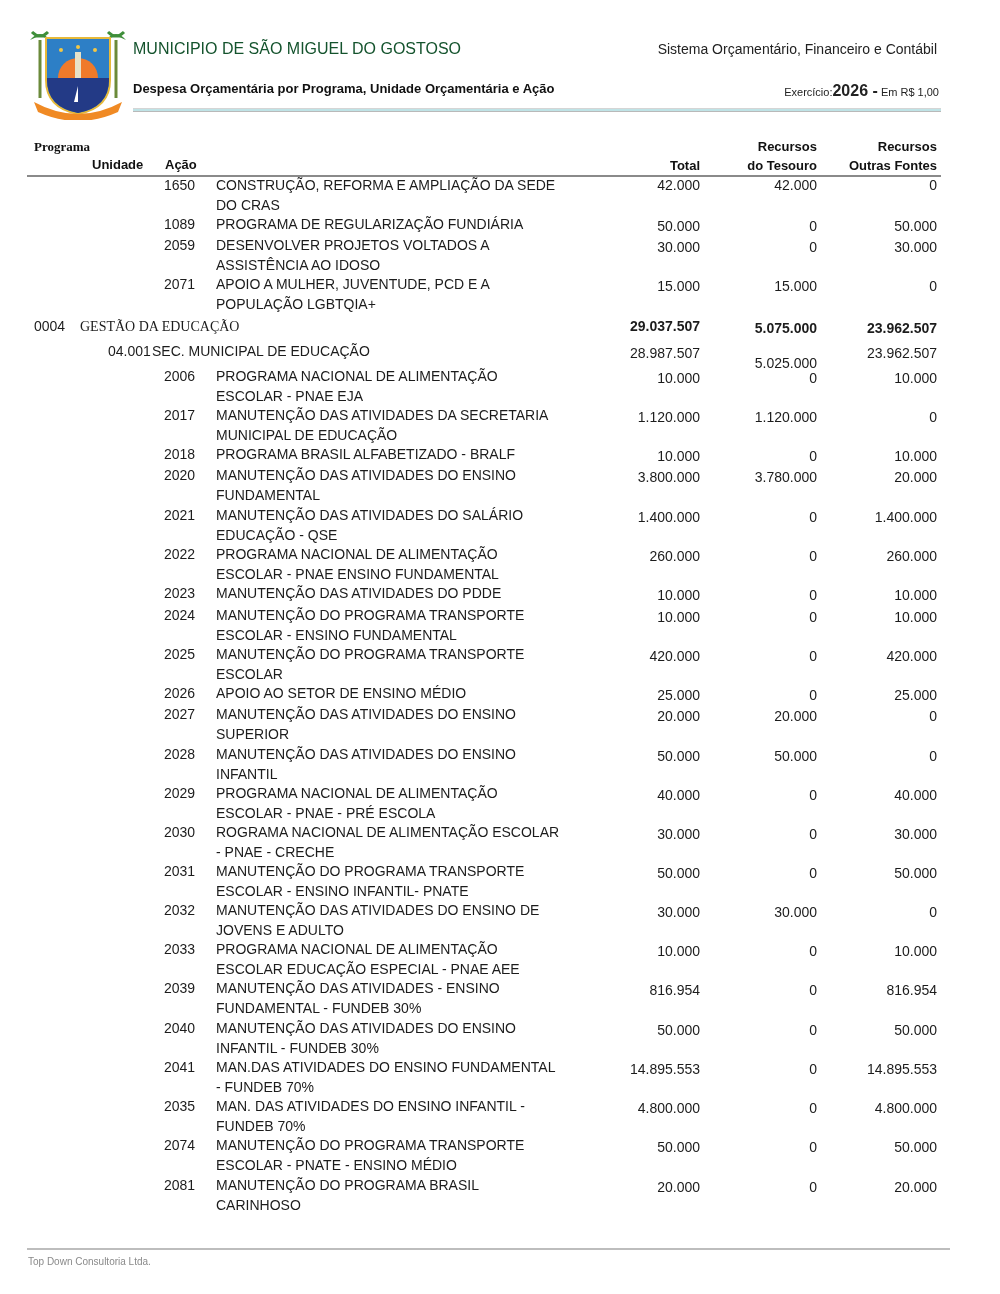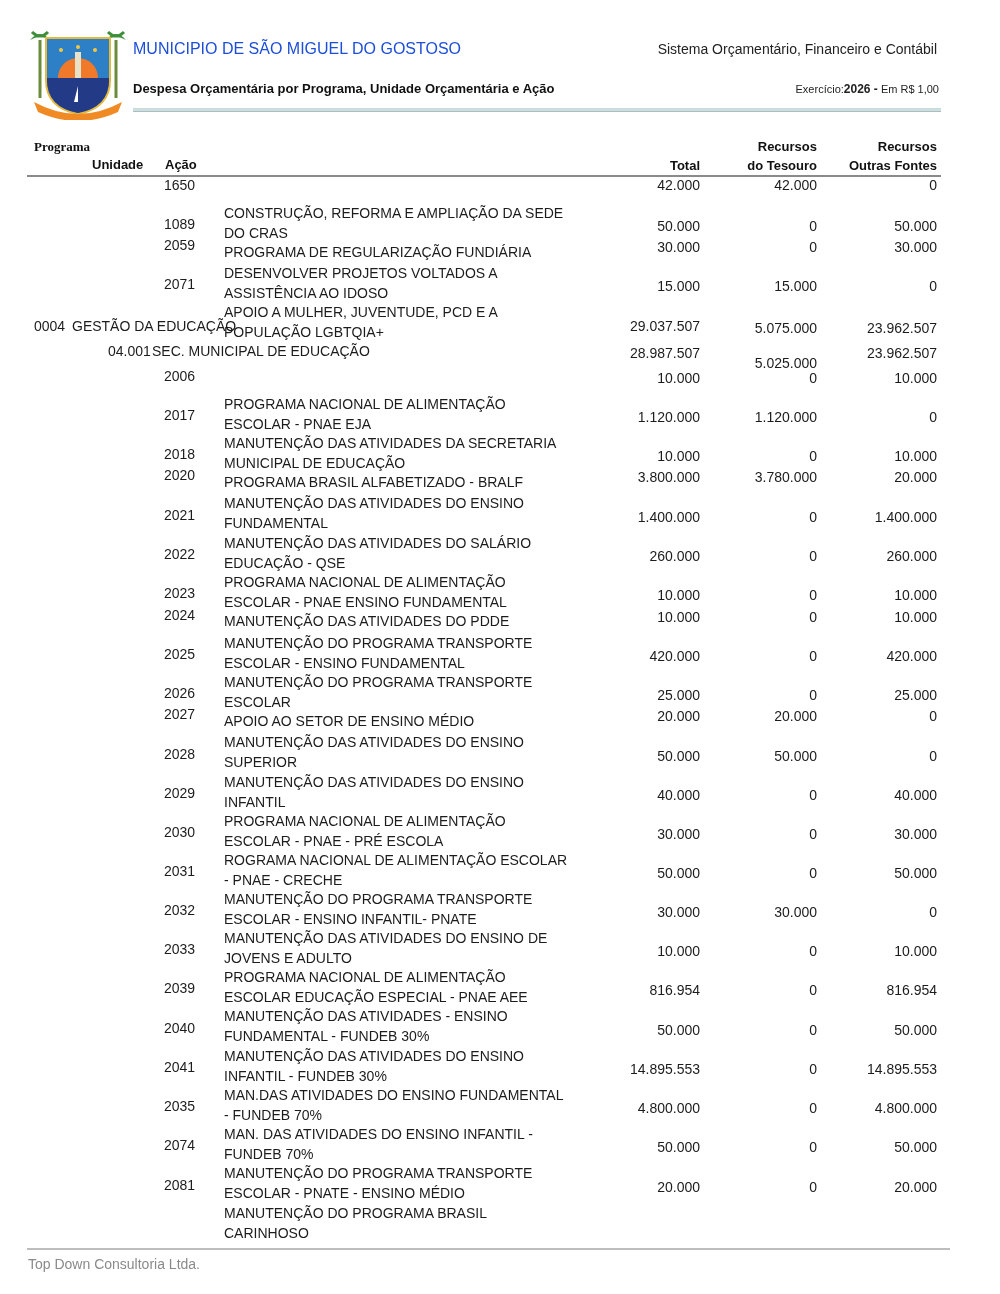--- a/index.html
+++ b/index.html
@@ -1,35 +1,35 @@
 <!DOCTYPE html>
 <html><head>
 <meta charset="utf-8">
 <style>
   * { box-sizing: border-box; margin: 0; padding: 0; }
   body { width: 1000px; height: 1294px; background: #ffffff; font-family: "Liberation Sans", sans-serif; color: #1a1a1a; position: relative; overflow: hidden; }
   .logo { position: absolute; left: 28px; top: 28px; width: 100px; height: 92px; }
-  .muni { position: absolute; left: 133px; top: 40px; font-size: 16px; color: #1d4ed8; }
+  .muni { position: absolute; left: 133px; top: 40px; font-size: 16px; color: #14532d; }
   .sys { position: absolute; right: 63px; top: 41px; font-size: 14px; color: #222; }
   .report-title { position: absolute; left: 133px; top: 81px; font-size: 13px; font-weight: bold; color: #111; }
   .exercicio { position: absolute; right: 61px; top: 82px; font-size: 11px; color: #222; }
-  .exercicio b { font-size: 12px; }
+  .exercicio b { font-size: 16px; }
   .head-rule { position: absolute; left: 133px; top: 108px; width: 808px; height: 4px; background: #bfe3e6; border-bottom: 1px solid #b9b9b9; border-top: 1px solid #d5d5d5; }
   .col-head { position: absolute; font-size: 13px; font-weight: bold; color: #111; }
   .thead-rule { position: absolute; left: 27px; top: 175px; width: 914px; height: 2px; background: #8a8a8a; }
   .row { position: absolute; left: 0; width: 1000px; font-size: 14px; line-height: 19.5px; color: #1c1c1c; }
   .row .code { position: absolute; left: 164px; }
-  .row .desc { position: absolute; left: 224px; width: 345px; margin-top: 28px; }
+  .row .desc { position: absolute; left: 216px; width: 345px; }
   .num { position: absolute; text-align: right; }
   .n-total { right: 300px; }
   .n-tes { right: 183px; }
   .n-out { right: 63px; }
-  .bold { font-weight: normal; }
+  .bold { font-weight: bold; }
   .foot-rule { position: absolute; left: 27px; top: 1248px; width: 923px; height: 2px; background: #bdbdbd; }
-  .footer { position: absolute; left: 28px; top: 1256px; font-size: 14px; color: #8a8a8a; }
+  .footer { position: absolute; left: 28px; top: 1256px; font-size: 10px; color: #8a8a8a; }
 </style>
 </head>
 <body>
 
 <div class="logo">
   <svg width="100" height="92" viewBox="0 0 100 92">
 
     <path d="M12 12 L12 70" stroke="#6b8a3a" stroke-width="3"></path>
     <path d="M88 12 L88 70" stroke="#6b8a3a" stroke-width="3"></path>
     <path d="M2 12 Q12 0 22 12 Q12 6 2 12Z" fill="#3f8f3a"></path>
@@ -93,21 +93,21 @@
 <div class="row" style="top:275px;">
   <span class="code">2071</span>
   <span class="desc">APOIO A MULHER, JUVENTUDE, PCD E A POPULAÇÃO LGBTQIA+</span>
   <span class="num n-total" style="top:2px">15.000</span>
   <span class="num n-tes" style="top:2px">15.000</span>
   <span class="num n-out" style="top:2px">0</span>
 </div>
 
 <div class="row" style="top:317px;">
   <span style="position:absolute; left:34px;">0004</span>
-  <span style="position:absolute; left:72px;">GESTÃO DA EDUCAÇÃO</span>
+  <span style="position:absolute; left:80px;font-family:Liberation Serif, serif;">GESTÃO DA EDUCAÇÃO</span>
   <span class="num n-total bold">29.037.507</span>
   <span class="num n-tes bold" style="top:2px">5.075.000</span>
   <span class="num n-out bold" style="top:2px">23.962.507</span>
 </div>
 
 <div class="row" style="top:342px;">
   <span style="position:absolute; left:108px;">04.001</span>
   <span style="position:absolute; left:152px;">SEC. MUNICIPAL DE EDUCAÇÃO</span>
   <span class="num n-total" style="top:2px">28.987.507</span>
   <span class="num n-tes" style="top:12px">5.025.000</span>

